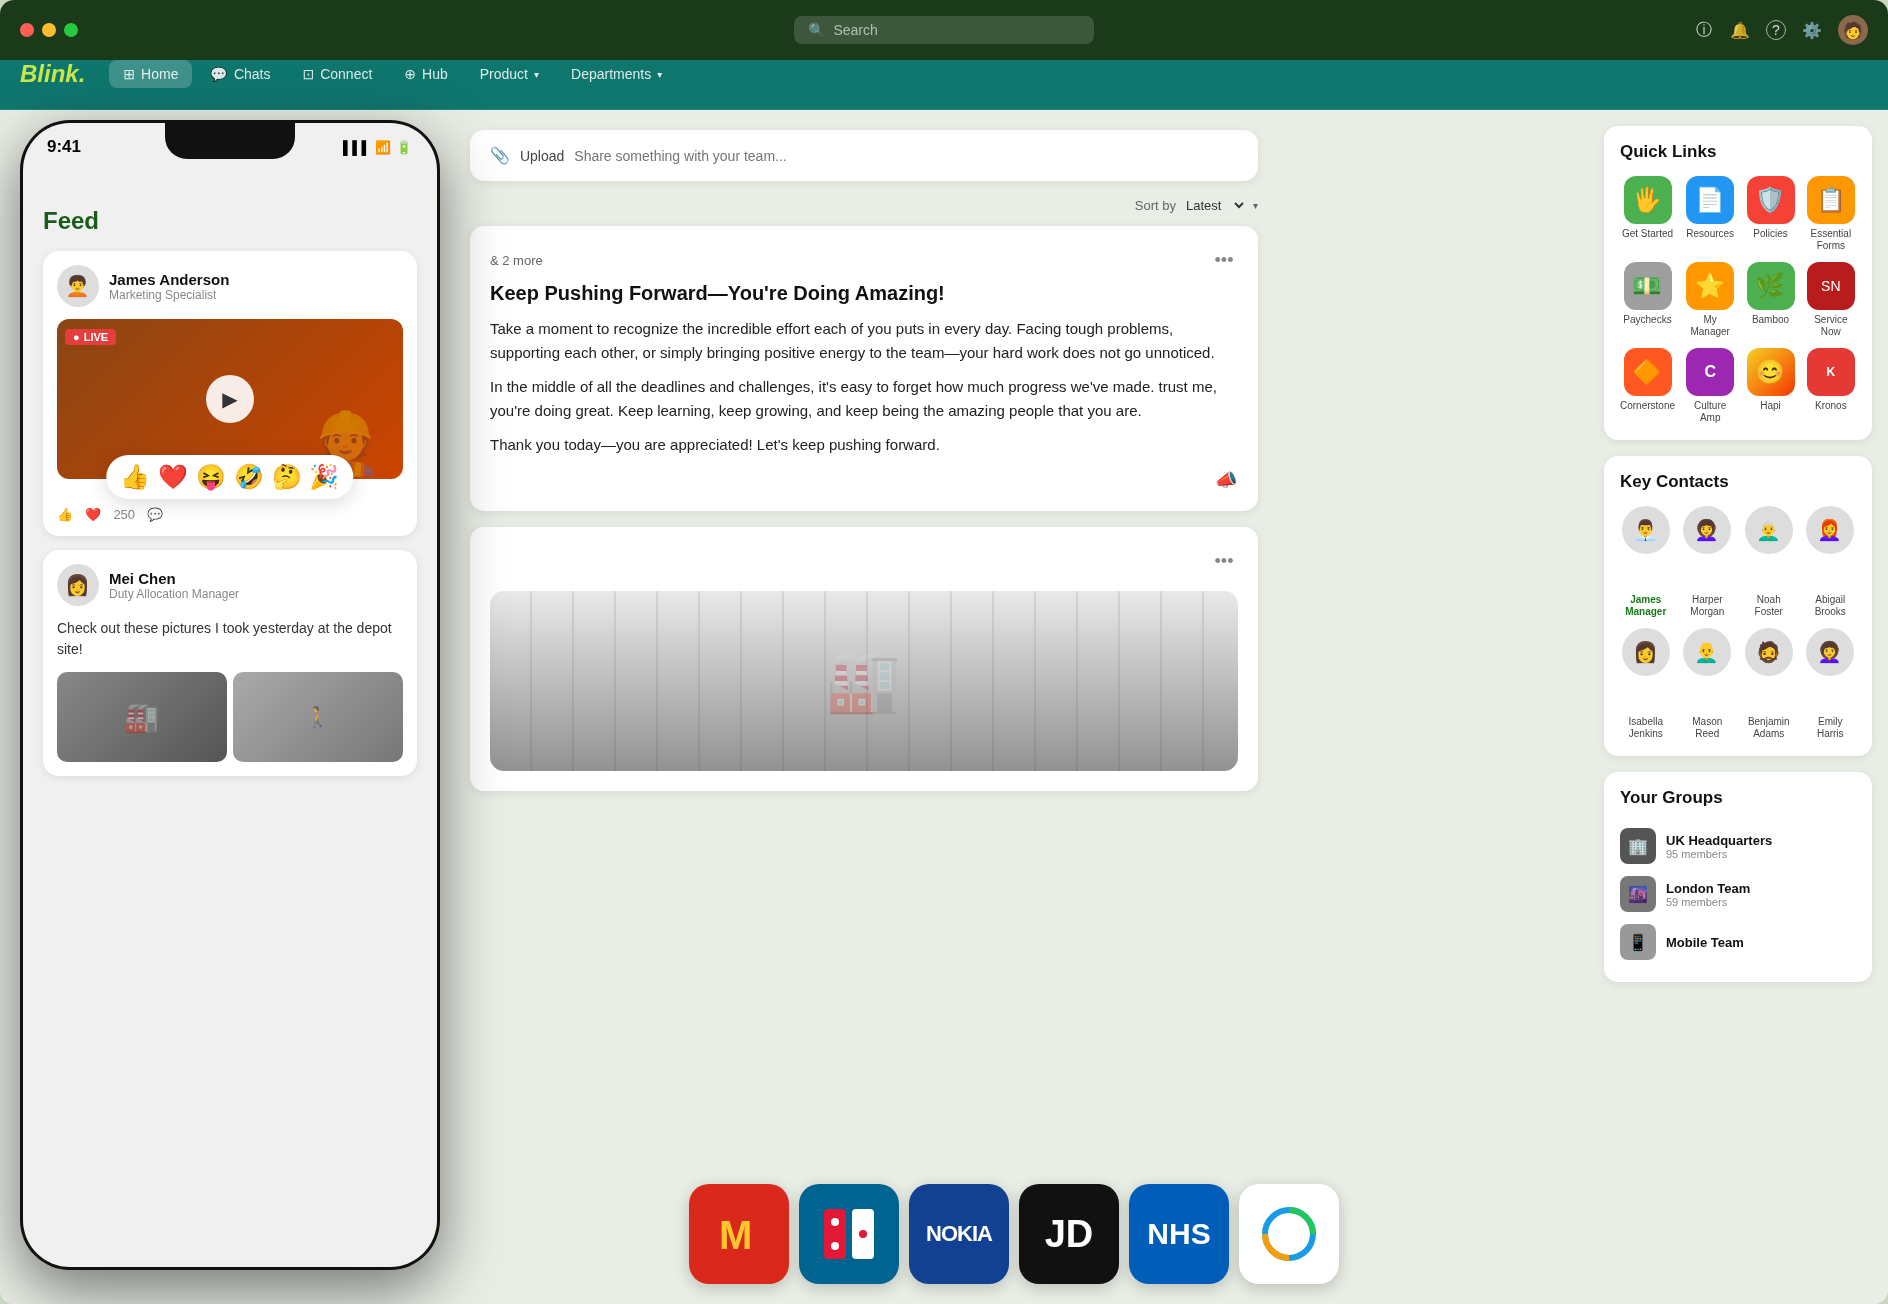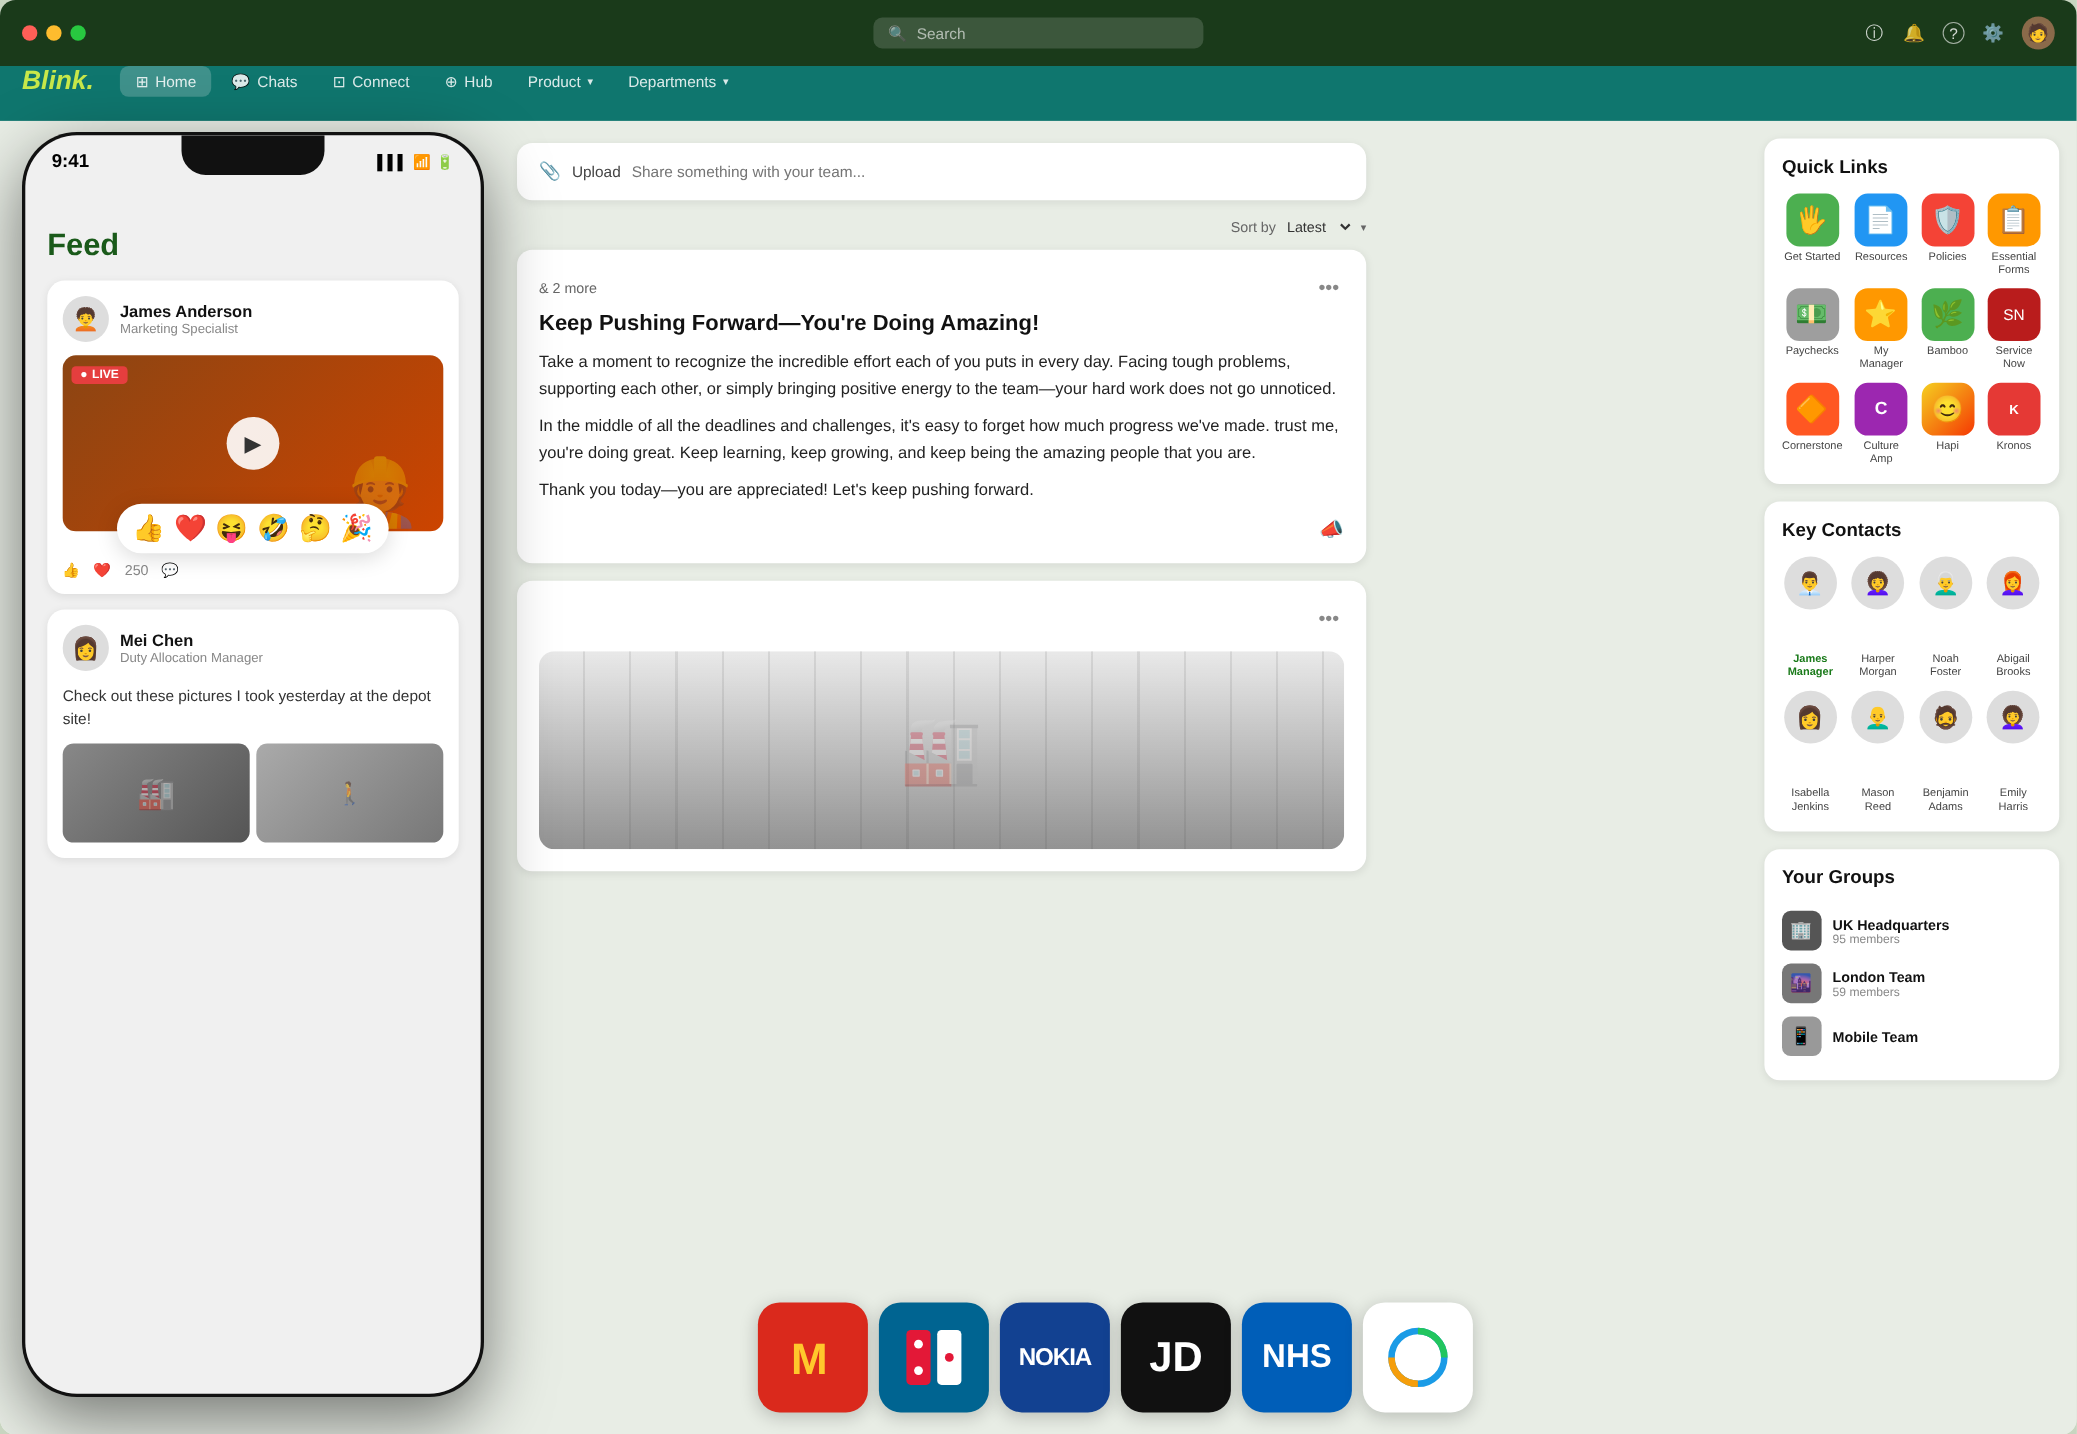--- a/index.html
+++ b/index.html
@@ -127,21 +127,20 @@
     .nav-item.active {
       background: rgba(255,255,255,0.2);
     }
 
     
     .main-content {
       display: flex;
       height: calc(1304px - 110px);
       position: relative;
       background: #e8ede5;
-      gap: 16px;
     }
 
     
     .feed-area {
       flex: 1;
       padding: 20px;
       position: relative;
       overflow: hidden;
     }
 
@@ -369,21 +368,21 @@
       height: 36px;
       background: #111;
       border-radius: 0 0 22px 22px;
     }
     .phone-content {
       padding: 50px 20px 20px;
       overflow-y: auto;
       height: 100%;
     }
     .phone-feed-title {
-      font-size: 28px;
+      font-size: 24px;
       font-weight: 800;
       color: #1a5a1a;
       margin-bottom: 16px;
     }
     .phone-post {
       background: white;
       border-radius: 16px;
       padding: 14px;
       margin-bottom: 14px;
       box-shadow: 0 2px 8px rgba(0,0,0,0.08);

